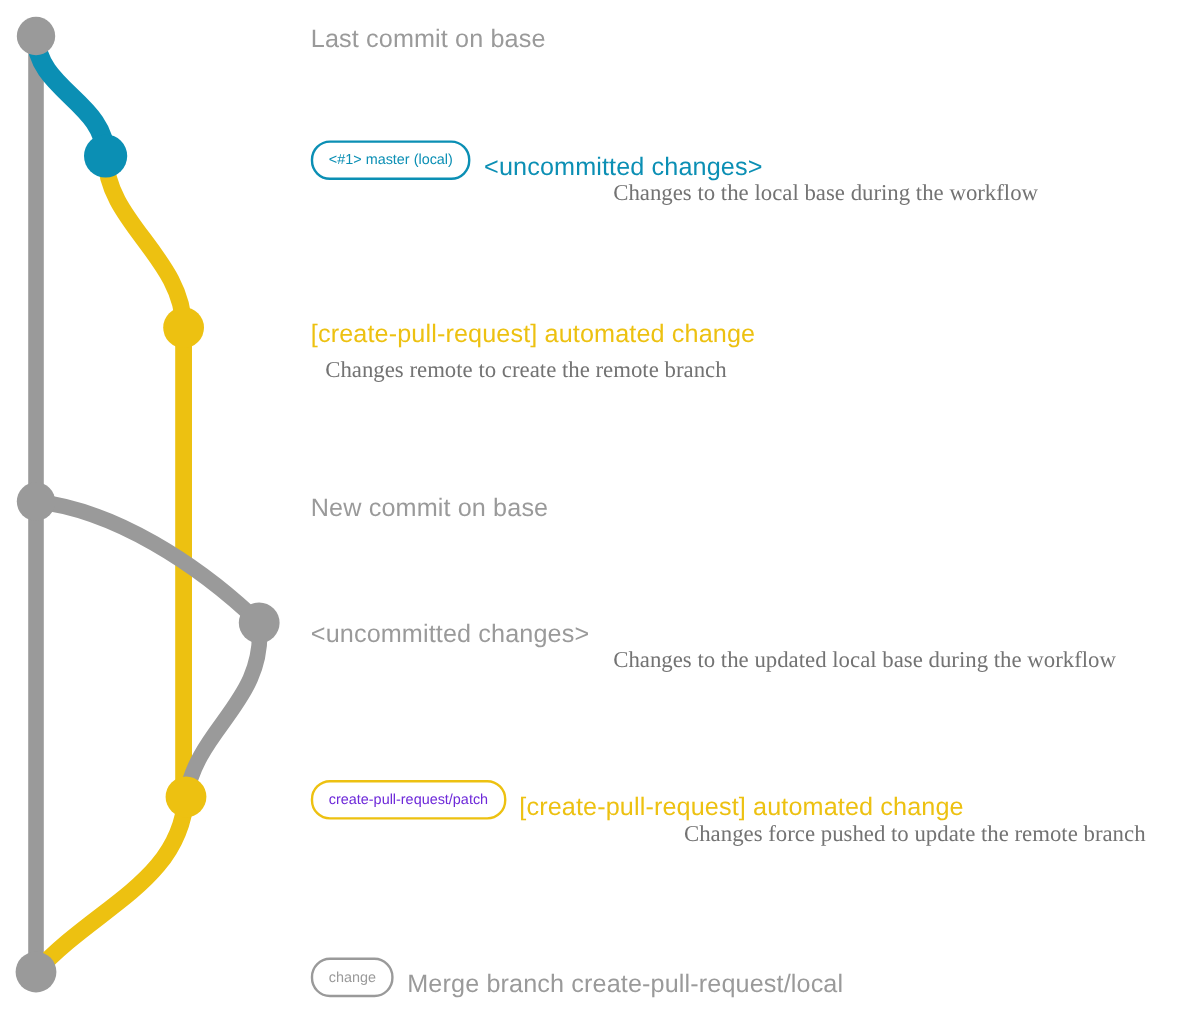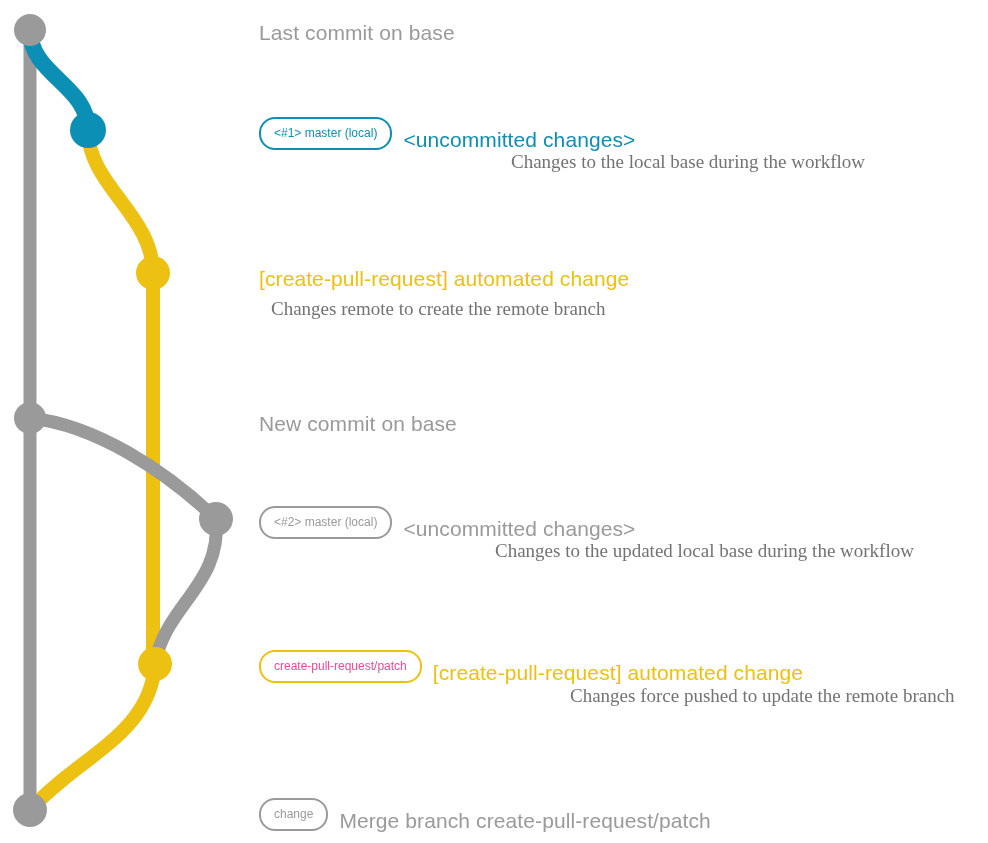--- a/index.html
+++ b/index.html
@@ -52,21 +52,21 @@
     font-size: 12px;
     line-height: 1;
     padding: 8px 13px 9px 13px;
     border-radius: 16px;
     border: 2px solid currentColor;
     background: #ffffff;
     margin-right: 11px;
   }
   .pill.teal   { color: #0b8fb4; border-color: #0b8fb4; }
   .pill.gray   { color: #9a9a9a; border-color: #9a9a9a; }
-  .pill.yellow { color: #ec4899; border-color: #edc111; }
+  .pill.yellow { color: #6d28d9; border-color: #edc111; }
 
   
   .desc {
     position: absolute;
     font-family: "Liberation Serif", serif;
     font-size: 19px;
     line-height: 1;
     color: #737373;
     white-space: nowrap;
   }
@@ -112,29 +112,28 @@
   <div class="row" style="left:259px; top:263px; height:26px;">
     <span class="subject yellow">[create-pull-request] automated change</span>
   </div>
   <div class="desc" style="left:271px; top:299px;">Changes remote to create the remote branch</div>
 
   <div class="row" style="left:259px; top:408px; height:26px;">
     <span class="subject gray">New commit on base</span>
   </div>
 
   <div class="row" style="left:259px; top:501px; height:38px;">
-    <span class="pill gray">&lt;#2&gt; master (local)</span>
     <span class="subject gray">&lt;uncommitted changes&gt;</span>
   </div>
-  <div class="desc" style="left:495px; top:541px;">Changes to the updated local base during the workflow</div>
+  <div class="desc" style="left:511px; top:541px;">Changes to the updated local base during the workflow</div>
 
   <div class="row" style="left:259px; top:645px; height:38px;">
     <span class="pill yellow">create-pull-request/patch</span>
     <span class="subject yellow">[create-pull-request] automated change</span>
   </div>
   <div class="desc" style="left:570px; top:686px;">Changes force pushed to update the remote branch</div>
 
   <div class="row" style="left:259px; top:793px; height:38px;">
     <span class="pill gray">change</span>
-    <span class="subject gray">Merge branch create-pull-request/patch</span>
+    <span class="subject gray">Merge branch create-pull-request/local</span>
   </div>
 
 </div>
 
 </body></html>

